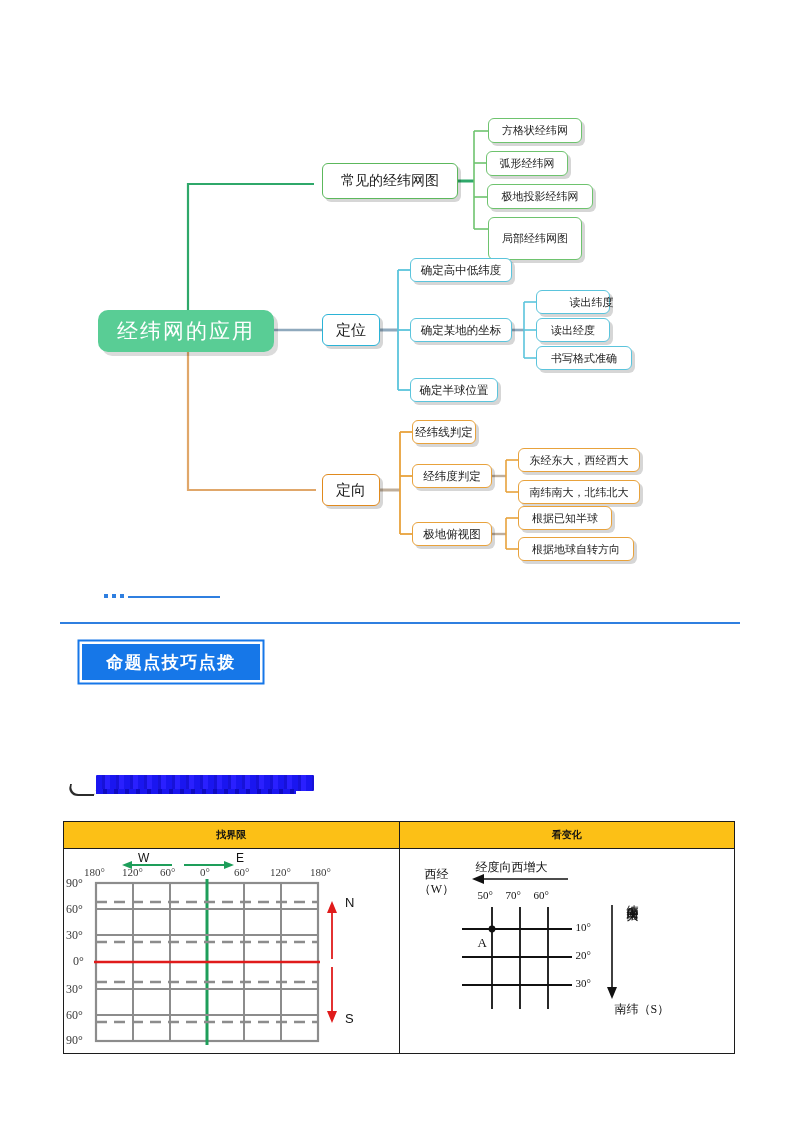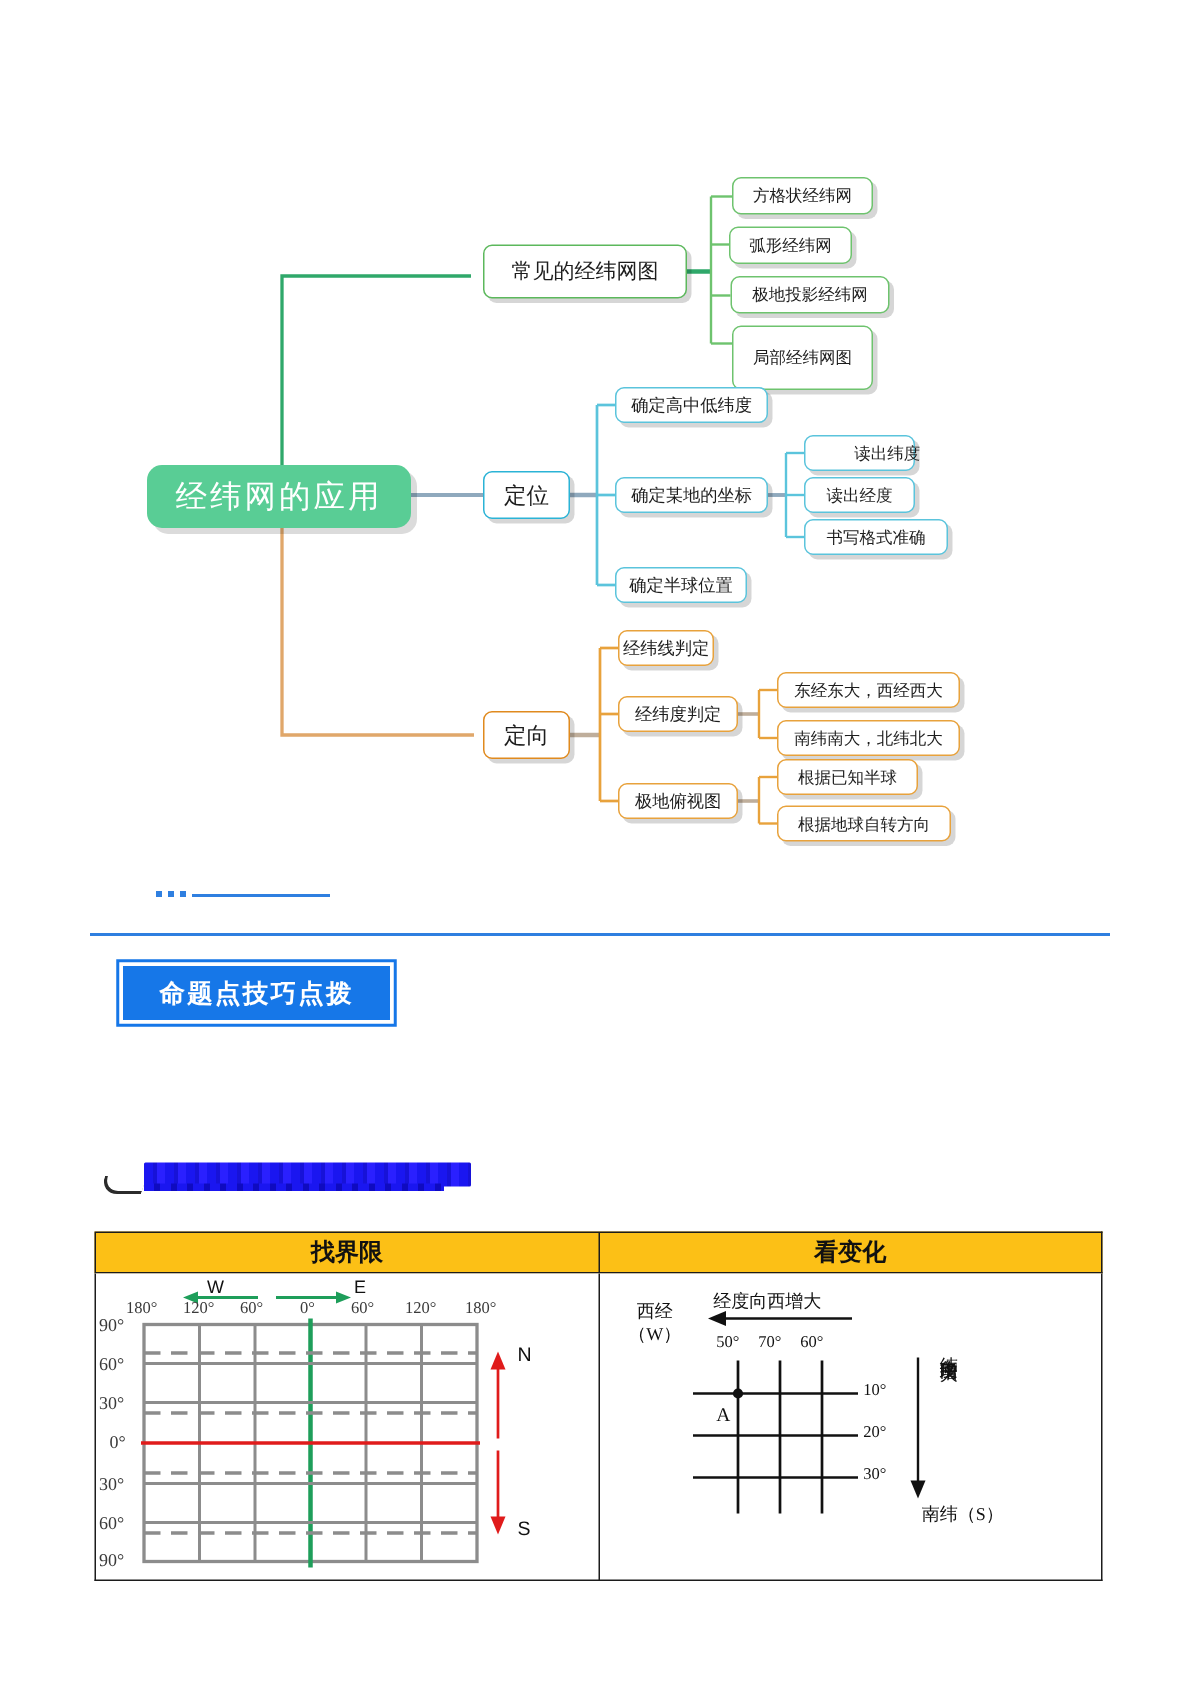--- a/index.html
+++ b/index.html
@@ -46,21 +46,21 @@
   .head-redact{position:absolute;left:96px;top:775px;width:218px;height:16px;
                background:repeating-linear-gradient(90deg,#1a16f0 0 6px,#1712d8 6px 9px,#2a20ff 9px 14px);
                border-radius:1px;}
   .head-redact2{position:absolute;left:96px;top:789px;width:200px;height:5px;
                 background:repeating-linear-gradient(90deg,#1a16f0 0 7px,#0f0bc0 7px 11px);}
 
   
   .tbl{position:absolute;left:63px;top:821px;width:672px;}
   .tbl-head{display:flex;width:672px;height:28px;}
   .th{flex:1;background:#fcc016;border:1px solid #1c1c1c;box-sizing:border-box;
-      display:flex;align-items:center;justify-content:center;font-size:16px;
+      display:flex;align-items:center;justify-content:center;font-size:10px;
       font-weight:bold;color:#111;}
   .th + .th{border-left:none;}
   .tbl-body{display:flex;width:672px;height:205px;}
   .td{flex:1;border:1px solid #1c1c1c;border-top:none;box-sizing:border-box;
       background:#ffffff;position:relative;}
   .td + .td{border-left:none;}
 
   .fig{position:absolute;left:0;top:0;width:100%;height:100%;}
 
   

